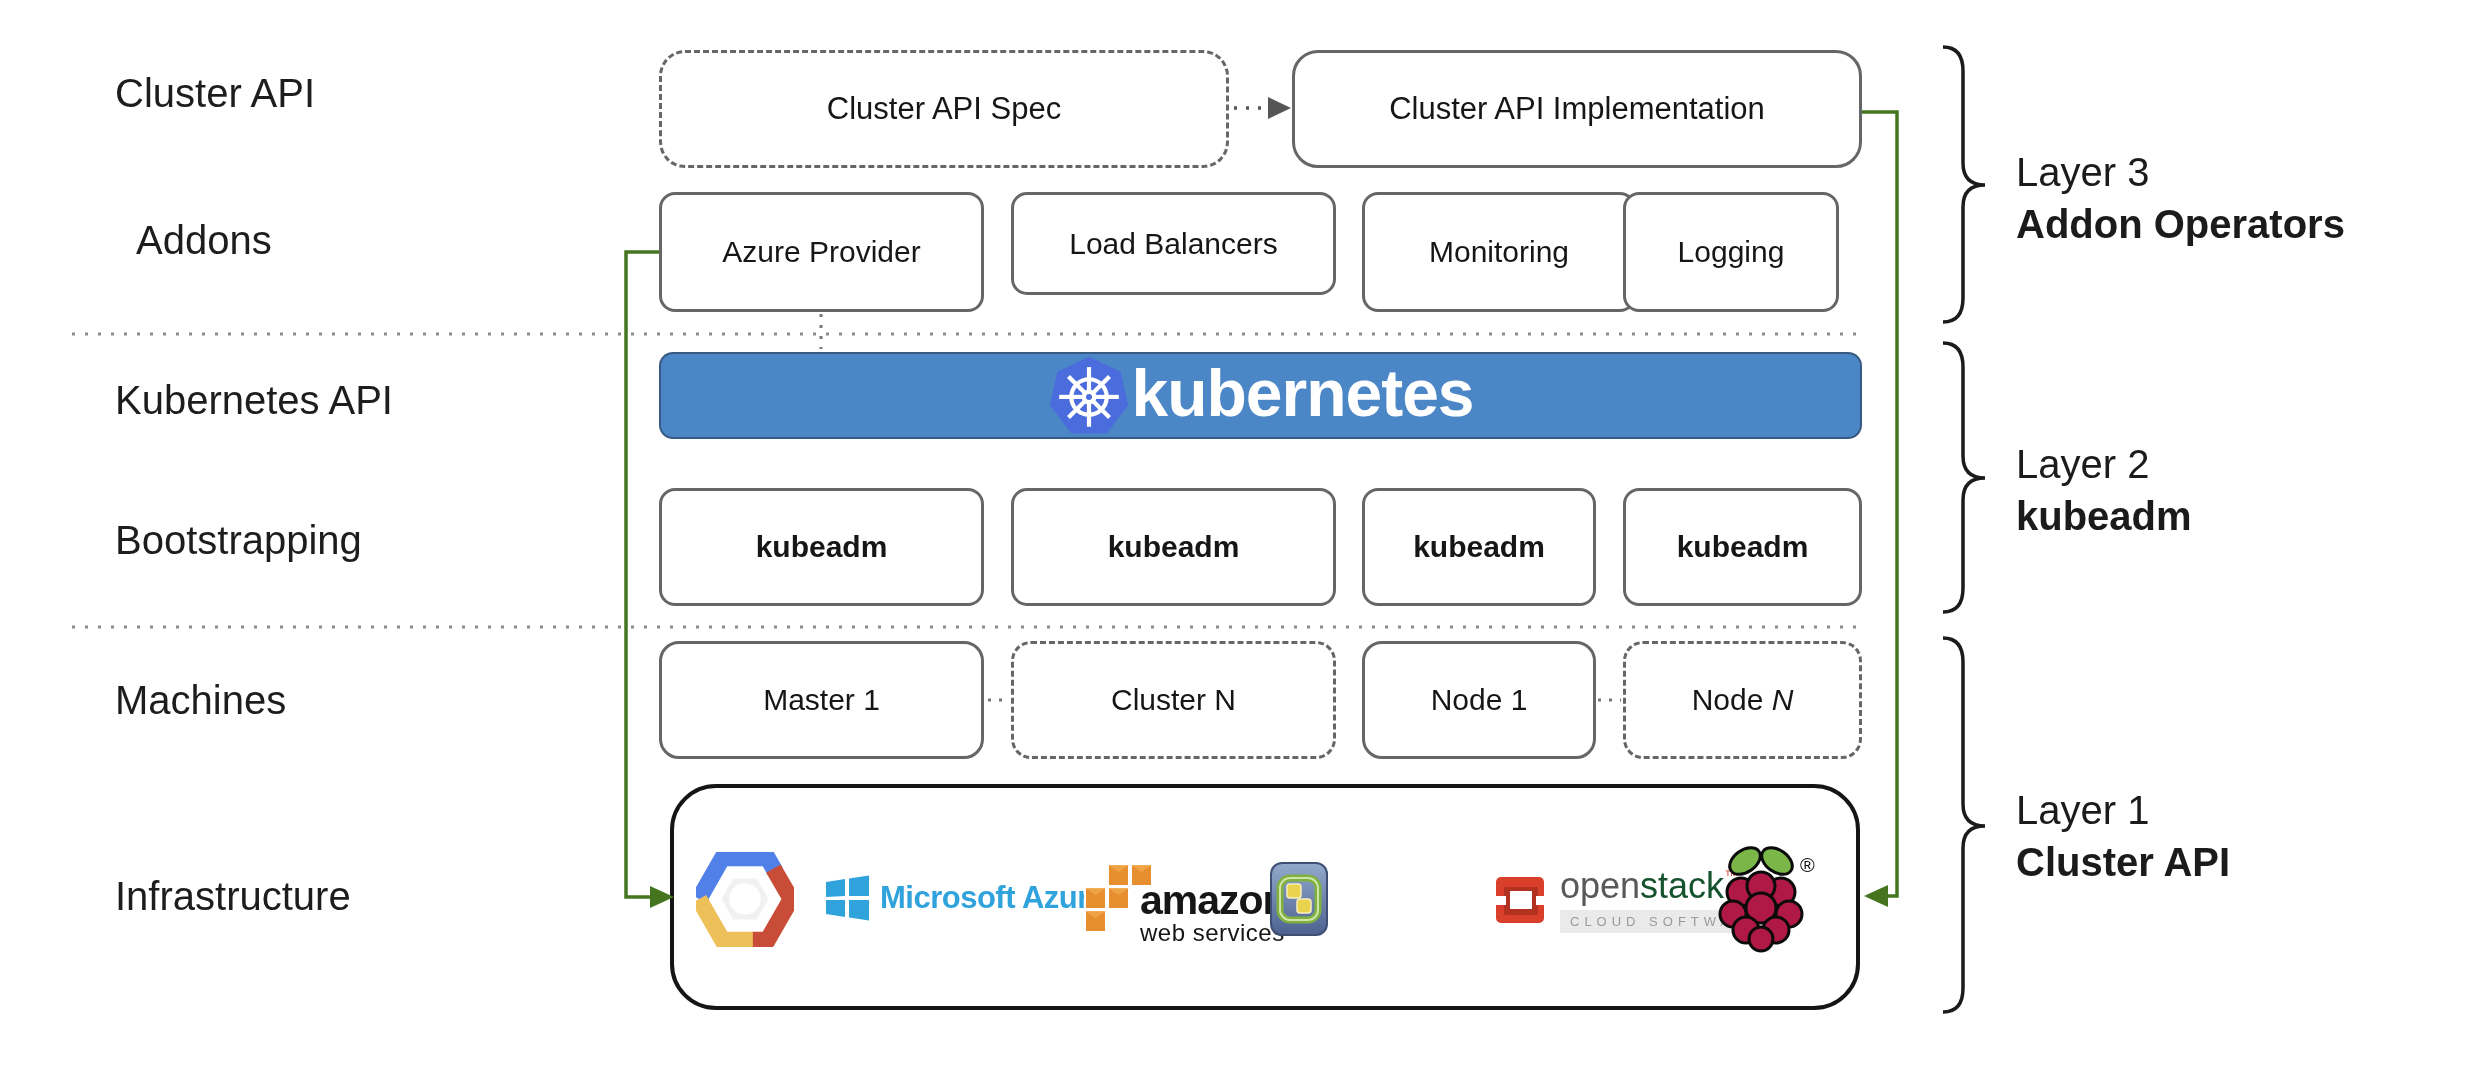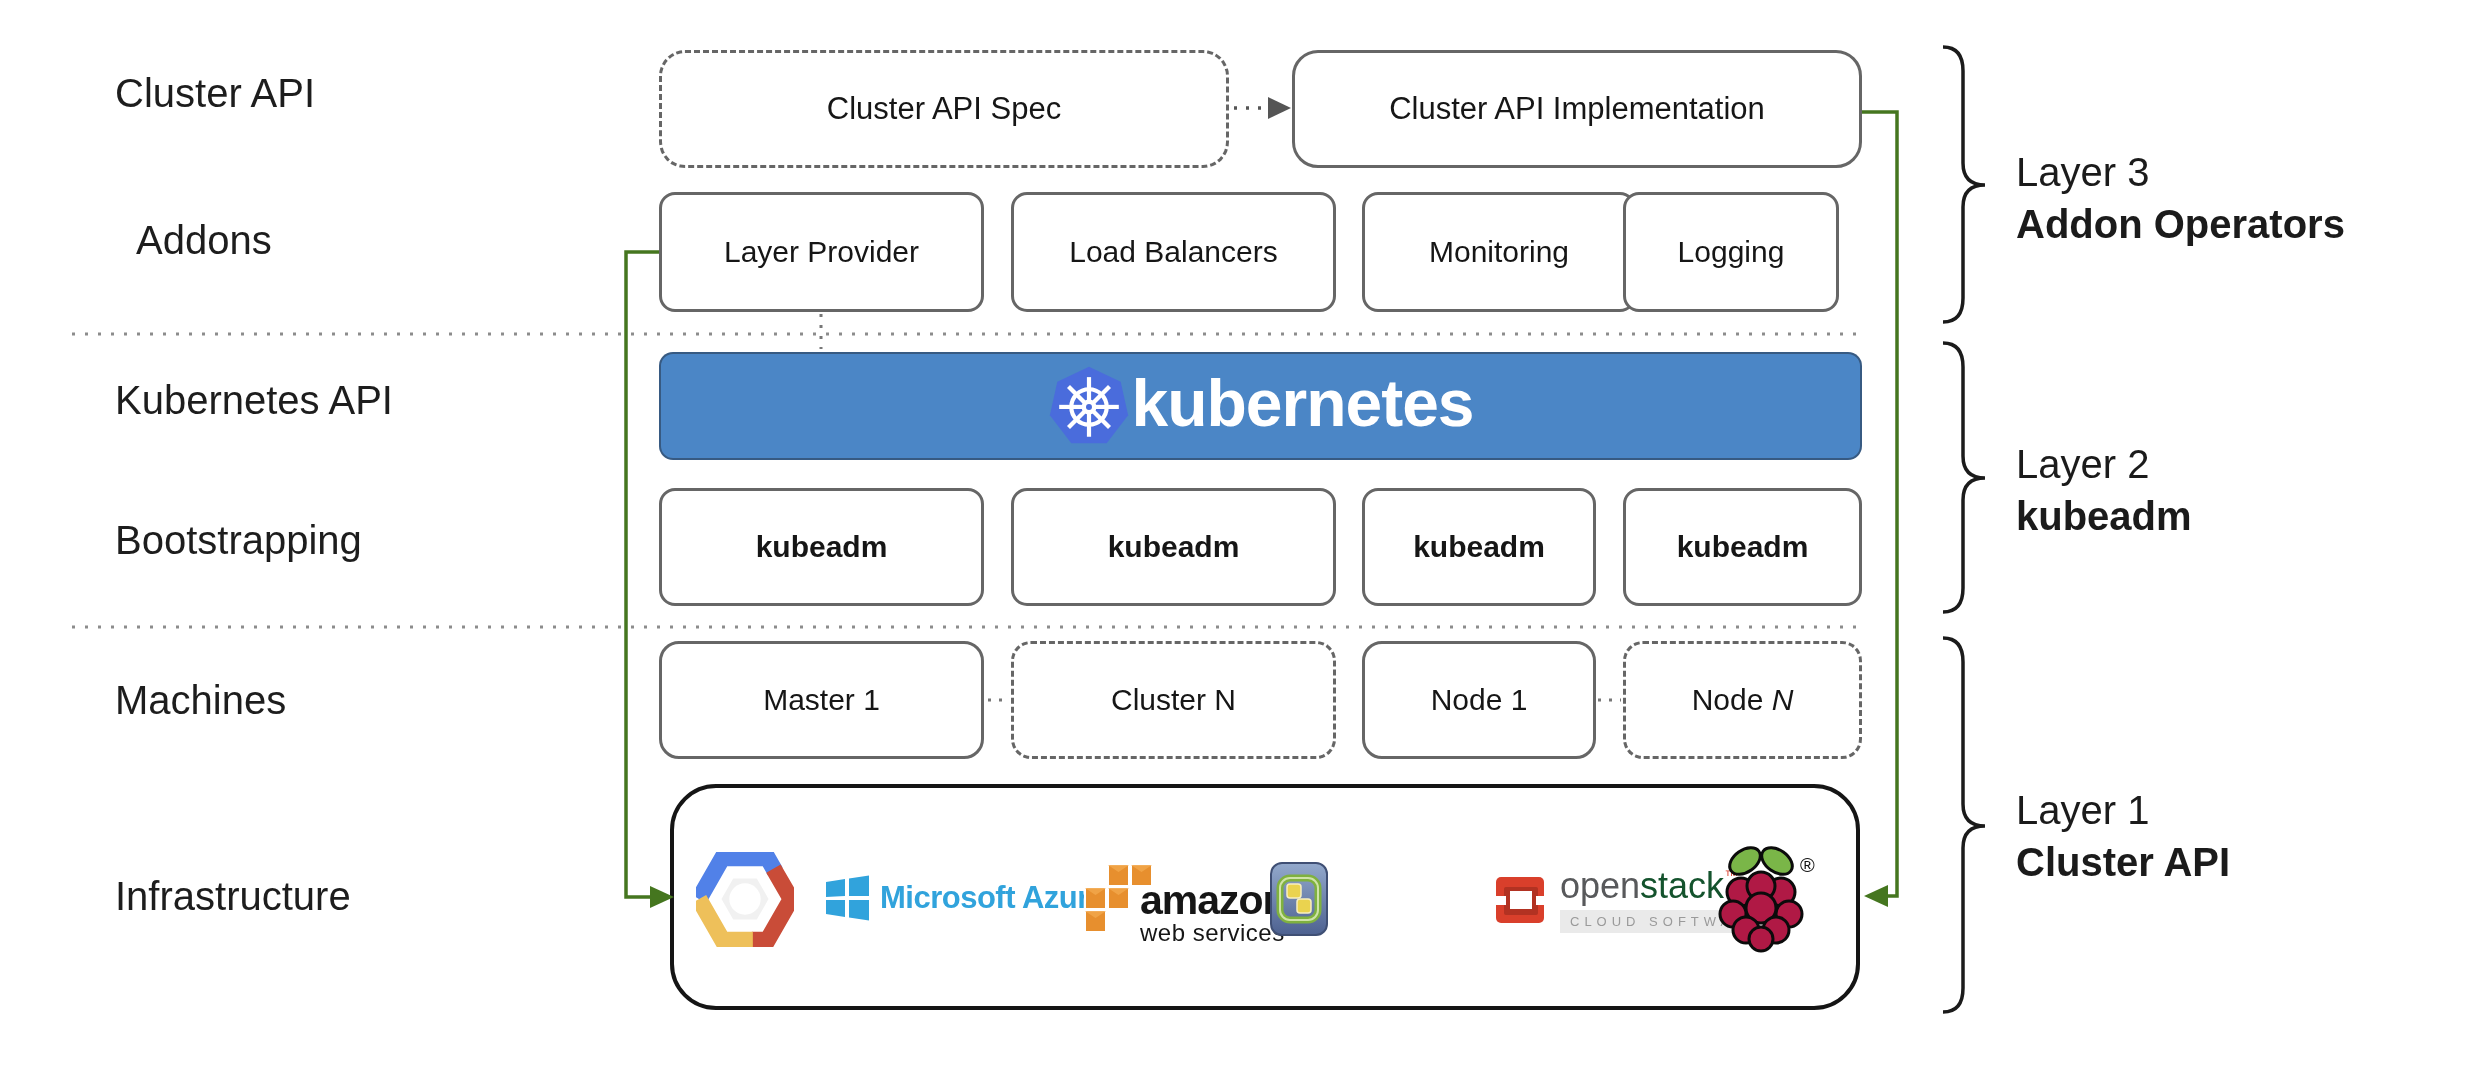--- a/index.html
+++ b/index.html
@@ -14,21 +14,21 @@
   .node{
     position:absolute;box-sizing:border-box;background:#fff;border:3px solid #666666;
     border-radius:16px;display:flex;align-items:center;justify-content:center;
     font-size:30px;color:#161616;text-align:center;white-space:nowrap;
   }
   .node.big{border-radius:26px;font-size:31px;}
   .node.dashed{border-style:dashed;}
   .node.bold{font-weight:bold;}
   
   .banner{
-    position:absolute;left:659px;top:352px;width:1203px;height:108px;box-sizing:border-box;
+    position:absolute;left:659px;top:352px;width:1203px;height:87px;box-sizing:border-box;
     background:#4b86c6;border:2px solid rgba(40,55,75,.55);border-radius:14px;
     display:flex;align-items:center;justify-content:center;gap:0;
   }
   .banner .wordmark{font-size:66px;font-weight:bold;color:#ffffff;letter-spacing:-1px;line-height:1;padding-bottom:6px;}
   
   .infra{
     position:absolute;left:670px;top:784px;width:1190px;height:226px;box-sizing:border-box;
     background:#fff;border:4px solid #151515;border-radius:46px;
   }
   .logo{position:absolute;display:flex;align-items:center;}
@@ -66,23 +66,23 @@
   <div class="row-label" style="left:115px;top:896px">Infrastructure</div>
 
   <div class="node big dashed" style="left:659px;top:50px;width:570px;height:118px">
     <span>Cluster API Spec</span>
   </div>
   <div class="node big" style="left:1292px;top:50px;width:570px;height:118px">
     <span>Cluster API Implementation</span>
   </div>
 
   <div class="node" style="left:659px;top:192px;width:325px;height:120px">
-    <span>Layer Provider</span>
-  </div>
-  <div class="node" style="left:1011px;top:192px;width:325px;height:120px">
+    <span>Azure Provider</span>
+  </div>
+  <div class="node" style="left:1011px;top:192px;width:325px;height:103px">
     <span>Load Balancers</span>
   </div>
   <div class="node" style="left:1362px;top:192px;width:274px;height:120px">
     <span>Monitoring</span>
   </div>
   <div class="node" style="left:1623px;top:192px;width:216px;height:120px">
     <span>Logging</span>
   </div>
 
   <div class="banner">

